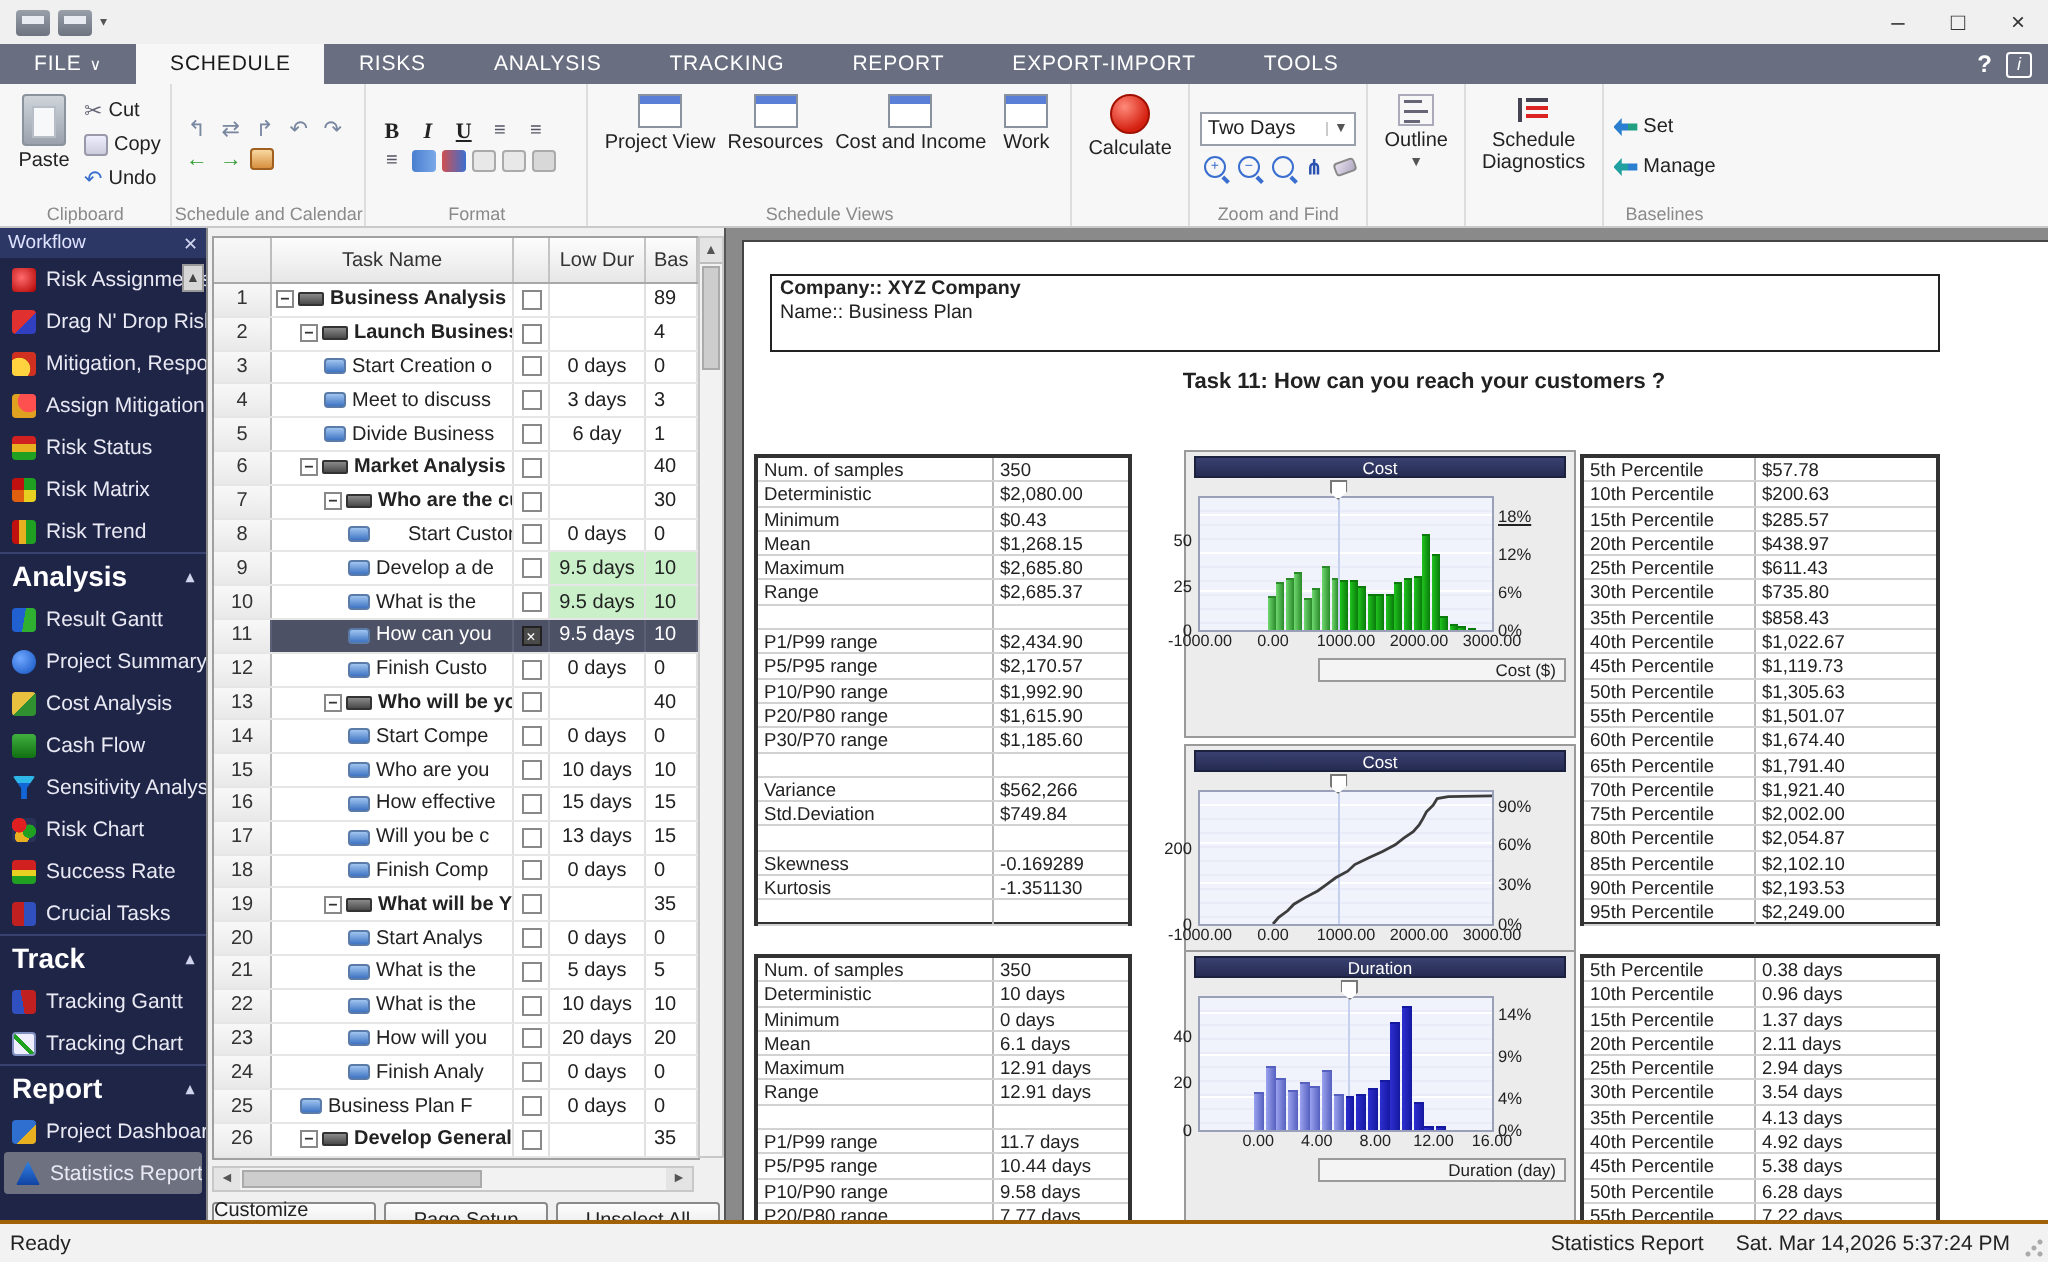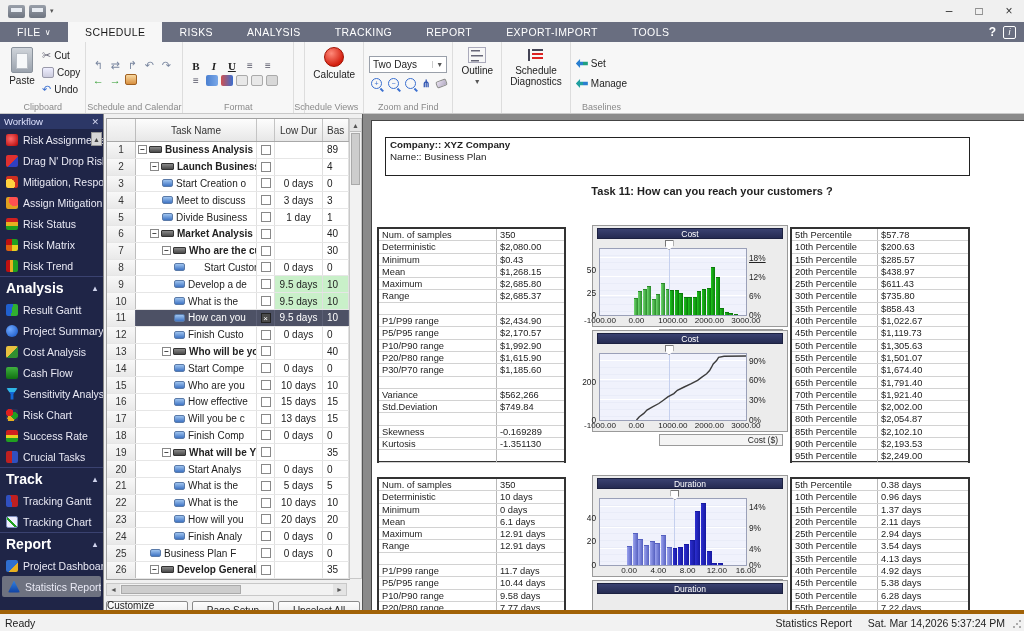--- a/index.html
+++ b/index.html
@@ -137,36 +137,36 @@
   .companybox{position:absolute;left:13px;top:16px;width:585px;height:39px;border:1px solid #222;padding:1px 4px;font-size:9.8px;line-height:1.23}
   .companybox .b{font-weight:bold}
   .rtitle{position:absolute;left:0;top:64px;width:680px;text-align:center;font-weight:bold;font-size:11px}
   .stats,.ptable{position:absolute;border:2px solid #333;background:#fff;font-size:9.3px}
   .strow{display:flex;height:12.3px;border-bottom:1px solid #d2d2d2;line-height:12px}
   .strow .sl{padding:0 3px;border-right:1px solid #b8b8b8;overflow:hidden;white-space:nowrap}
   .strow .svl{padding:0 3px;overflow:hidden;white-space:nowrap}
   .stats .sl{width:118px;flex:none}.stats .svl{flex:1}
   .ptable .sl{width:86px;flex:none}.ptable .svl{flex:1}
   .chartscol{position:absolute;width:214px}
-  .chartbox{position:relative;width:196px;margin-left:16px;height:102px;background:#ececec;border:1px solid #9a9a9a;margin-bottom:3px}
+  .chartbox{position:relative;width:196px;margin-left:16px;height:144px;background:#ececec;border:1px solid #9a9a9a;margin-bottom:3px}
   .chead{position:absolute;left:4px;right:4px;top:2px;height:11px;background:linear-gradient(#3a4170,#252b52);color:#fff;font-size:8.5px;text-align:center;line-height:11px;border:1px solid #1c2140}
   .slider{position:absolute;width:9px;height:10px;background:#fff;border:1px solid #777;clip-path:polygon(0 0,100% 0,100% 58%,50% 100%,0 58%);z-index:3}
   .plot{position:absolute;left:6px;top:22px;width:148px;height:68px;background:repeating-linear-gradient(#f0f2fc 0 6px,#e9ecf8 6px 7px);border:1px solid #9aa0b8}
   .gline{position:absolute;left:0;right:0;height:1px;background:#fff}
   .mline{position:absolute;top:0;bottom:0;width:1px;background:#c5d0ee}
   .bar{position:absolute;bottom:0}
   .rtick{position:absolute;left:100%;margin-left:3px;font-size:8.3px;white-space:nowrap;transform:translateY(50%)}
   .ltick{position:absolute;right:100%;margin-right:4px;font-size:8.3px;white-space:nowrap;transform:translateY(50%)}
   .xtick{position:absolute;top:100%;margin-top:1px;font-size:8.1px;white-space:nowrap;transform:translateX(-50%)}
   .xlabelbox{position:absolute;right:4px;top:103px;width:124px;height:12px;border:1px solid #9a9a9a;background:#f4f4f4;font-size:8.5px;text-align:right;padding:0 4px;line-height:11px}
   .chartbox.partial{height:34px;overflow:hidden}
   .chartbox svg{position:absolute;inset:0;width:100%;height:100%}
 
   
-  .statusbar{position:absolute;left:0;bottom:0;right:0;height:21px;background:#f2f2f2;border-top:4px solid #a16207;display:flex;align-items:center;font-size:10.5px;color:#222;padding:0 5px}
+  .statusbar{position:absolute;left:0;bottom:0;right:0;height:21px;background:#f2f2f2;border-top:2px solid #a16207;display:flex;align-items:center;font-size:10.5px;color:#222;padding:0 5px}
   .sbright{margin-left:auto;display:flex;gap:16px;align-items:center;padding-right:14px}
   .grip{position:absolute;right:2px;bottom:2px;width:10px;height:10px;background:
     radial-gradient(circle at 8px 2px,#aaa 1px,transparent 1.5px),
     radial-gradient(circle at 8px 8px,#aaa 1px,transparent 1.5px),
     radial-gradient(circle at 2px 8px,#aaa 1px,transparent 1.5px),
     radial-gradient(circle at 5px 5px,#aaa 1px,transparent 1.5px)}
 </style>
 </head>
 <body>
 
@@ -267,20 +267,38 @@
         <span class="mini-ic" style="background:linear-gradient(90deg,#4a7fd0,#7aa8e8)"></span>
         <span class="mini-ic" style="background:linear-gradient(90deg,#d05050,#3a6fd0)"></span>
         <span class="mini-ic" style="background:#e8e8e8;border:1px solid #aaa"></span>
         <span class="mini-ic" style="background:#e8e8e8;border:1px solid #aaa"></span>
         <span class="mini-ic" style="background:#d8d8d8;border:1px solid #aaa"></span>
       </div>
       <div class="rgl">Format</div>
     </div>
 
     <div class="rgroup">
+      <div style="display:flex">
+          <div class="bigbtn">
+            <span class="sv-icon"></span>
+            <span class="biglabel">Project View</span>
+          </div>
+          <div class="bigbtn">
+            <span class="sv-icon"></span>
+            <span class="biglabel">Resources</span>
+          </div>
+          <div class="bigbtn">
+            <span class="sv-icon"></span>
+            <span class="biglabel">Cost and Income</span>
+          </div>
+          <div class="bigbtn">
+            <span class="sv-icon"></span>
+            <span class="biglabel">Work</span>
+          </div>
+        </div>
       <div class="rgl">Schedule Views</div>
     </div>
 
     <div class="rgroup">
       <div class="bigbtn">
         <span class="calc-icon"></span>
         <span class="biglabel">Calculate</span>
       </div>
     </div>
 
@@ -493,21 +511,21 @@
             </div>
             <div class="trow">
               <div class="gc c0">5</div>
               <div class="gc c1" style="padding-left: 26px;">
                 <span class="ticon"></span>
                 <span>Divide Business</span>
               </div>
               <div class="gc c2">
                 <span class="chk"></span>
               </div>
-              <div class="gc c3">1 day</div>
+              <div class="gc c3">6 day</div>
               <div class="gc c4">1</div>
             </div>
             <div class="trow sum">
               <div class="gc c0">6</div>
               <div class="gc c1" style="padding-left: 14px;">
                 <span class="expbox"></span>
                 <span class="ticon sum"></span>
                 <span>Market Analysis</span>
               </div>
               <div class="gc c2">

